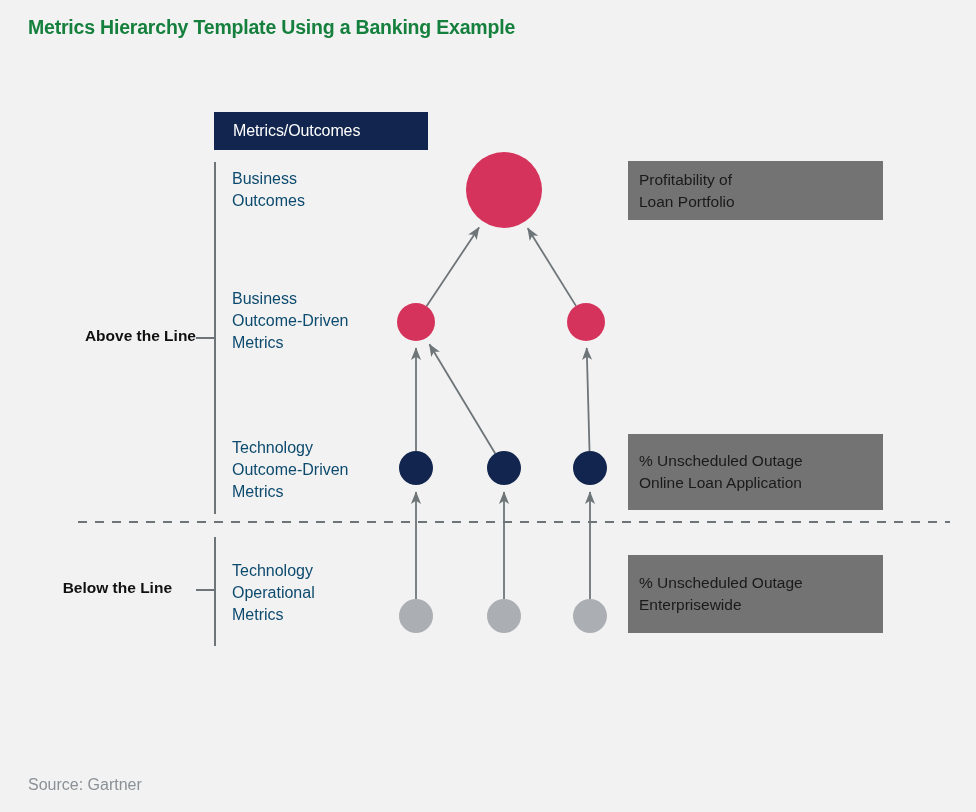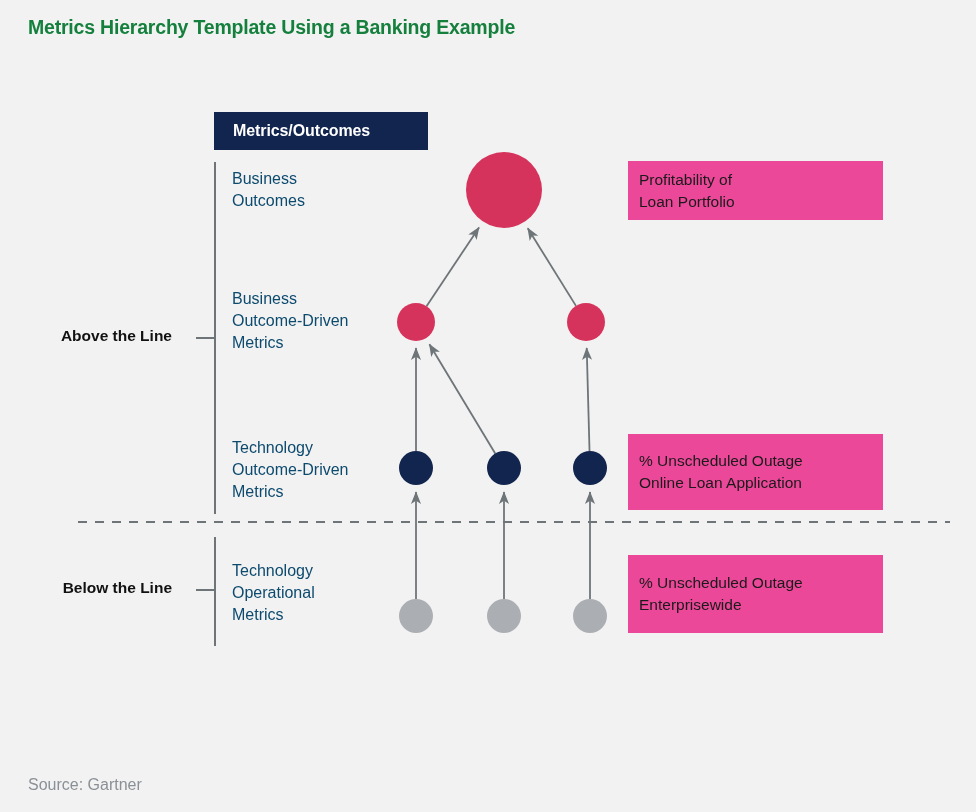--- a/index.html
+++ b/index.html
@@ -32,21 +32,21 @@
     color: #15803d;
     white-space: nowrap;
   }
 
   
   .col-header {
     position: absolute;
     background: #12254E;
     color: #FFFFFF;
     font-size: 16px;
-    font-weight: bold;
+    font-weight: normal;
     display: flex;
     align-items: center;
     padding-left: 19px;
     box-sizing: border-box;
     letter-spacing: -0.1px;
   }
   .col-header.metrics {
     left: 214px;
     top: 112px;
     width: 214px;
@@ -61,21 +61,21 @@
 
   
   .group-label {
     position: absolute;
     font-size: 15.5px;
     font-weight: bold;
     color: #111111;
     white-space: nowrap;
     text-align: right;
   }
-  .group-label.above { left: 0px; top: 327px; width: 172px; }
+  .group-label.above { left: 0px; top: 327px; width: 172px; padding-left: 24px; }
   .group-label.below { left: 0px; top: 579px; width: 172px; }
 
   
   .bracket {
     position: absolute;
     width: 1.5px;
     background: #6E7579;
   }
   .bracket.above { left: 214px; top: 162px; height: 352px; }
   .bracket.below { left: 214px; top: 537px; height: 109px; }
@@ -104,21 +104,21 @@
   .tier-label.t0 { top: 168px; }
   .tier-label.t1 { top: 288px; }
   .tier-label.t2 { top: 437px; }
   .tier-label.t3 { top: 560px; }
 
   
   .example-box {
     position: absolute;
     left: 628px;
     width: 255px;
-    background: #ec4899;
+    background: #737373;
     box-sizing: border-box;
     display: flex;
     align-items: center;
     padding-left: 11px;
     padding-right: 8px;
     font-size: 15.5px;
     line-height: 22px;
     color: #1A1A1A;
   }
   .example-box.e0 { top: 161px; height: 59px; }

